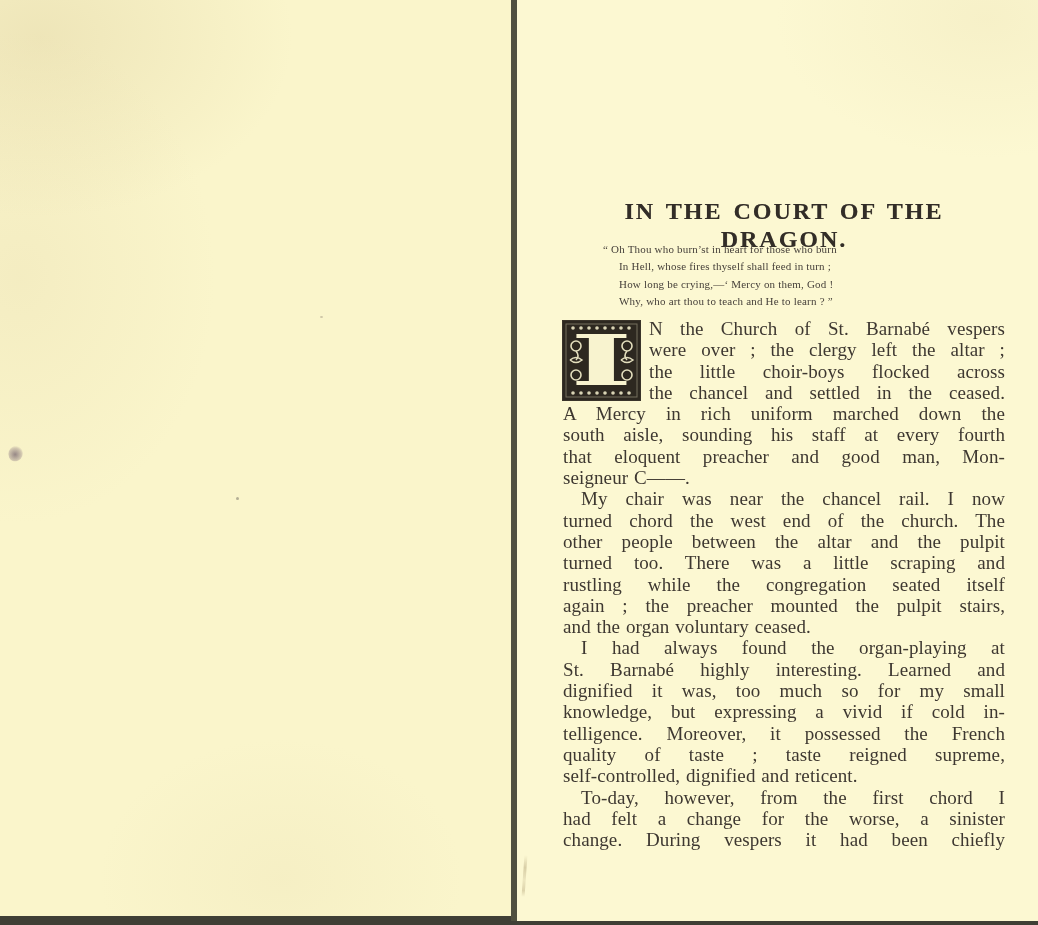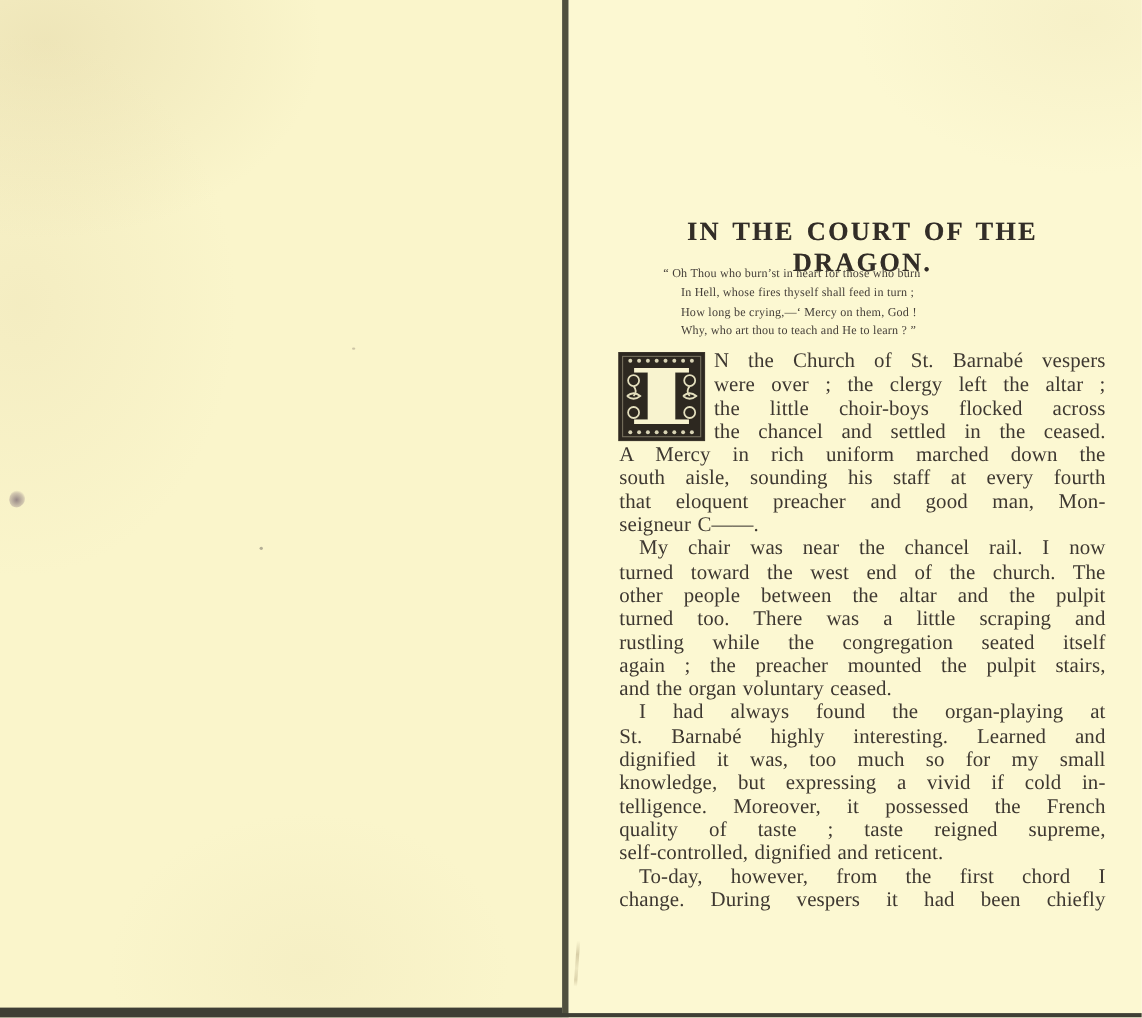--- a/index.html
+++ b/index.html
@@ -166,40 +166,41 @@
               <div class="line">the chancel and settled in the ceased.</div>
               <div class="line">A Mercy in rich uniform marched down the</div>
               <div class="line">south aisle, sounding his staff at every fourth</div>
               <div class="line">that eloquent preacher and good man, Mon-</div>
               <div class="line last">seigneur C——.</div>
             </div>
         </div>
 
         <div class="para indent">
             <div class="line">My chair was near the chancel rail. I now</div>
-            <div class="line">turned toward the west end of the church. The</div>
+            <div class="line">turned chord the west end of the church. The</div>
             <div class="line">other people between the altar and the pulpit</div>
             <div class="line">turned too. There was a little scraping and</div>
             <div class="line">rustling while the congregation seated itself</div>
             <div class="line">again ; the preacher mounted the pulpit stairs,</div>
             <div class="line last">and the organ voluntary ceased.</div>
           </div>
 
         <div class="para indent">
             <div class="line">I had always found the organ-playing at</div>
             <div class="line">St. Barnabé highly interesting. Learned and</div>
             <div class="line">dignified it was, too much so for my small</div>
             <div class="line">knowledge, but expressing a vivid if cold in-</div>
             <div class="line">telligence. Moreover, it possessed the French</div>
             <div class="line">quality of taste ; taste reigned supreme,</div>
             <div class="line last">self-controlled, dignified and reticent.</div>
           </div>
 
         <div class="para indent">
             <div class="line">To-day, however, from the first chord I</div>
+            <div class="line">had felt a change for the worse, a sinister</div>
             <div class="line">change. During vespers it had been chiefly</div>
           </div>
 
       </div>
     </div>
   </div>
 
   <div class="edge-bottom"></div>
   <div class="edge-bottom-left"></div>
 

